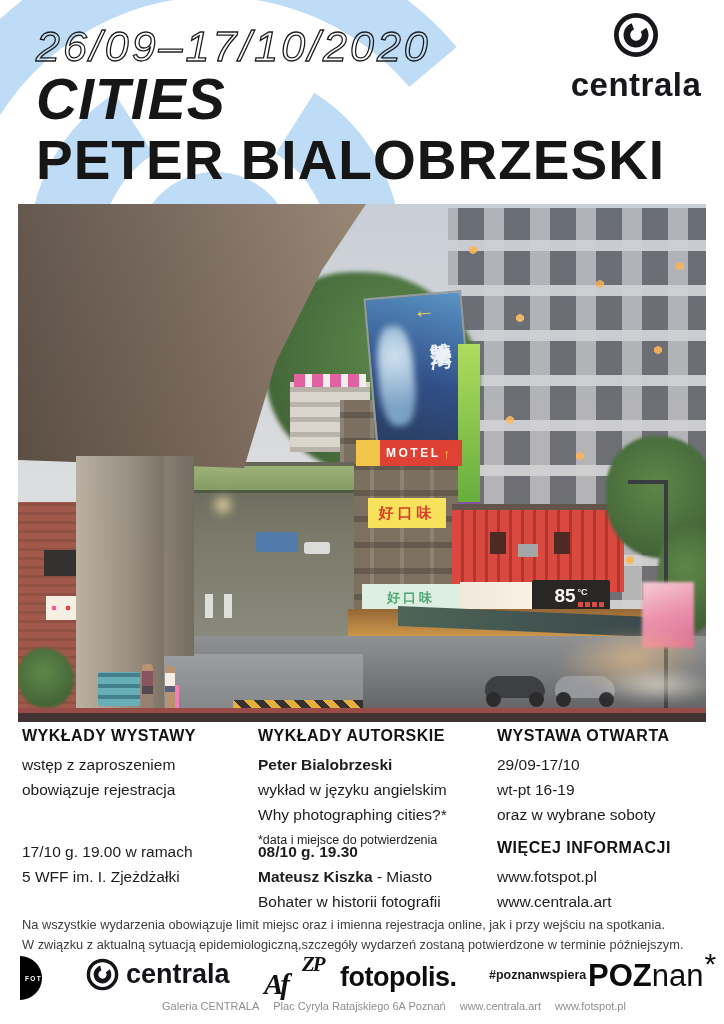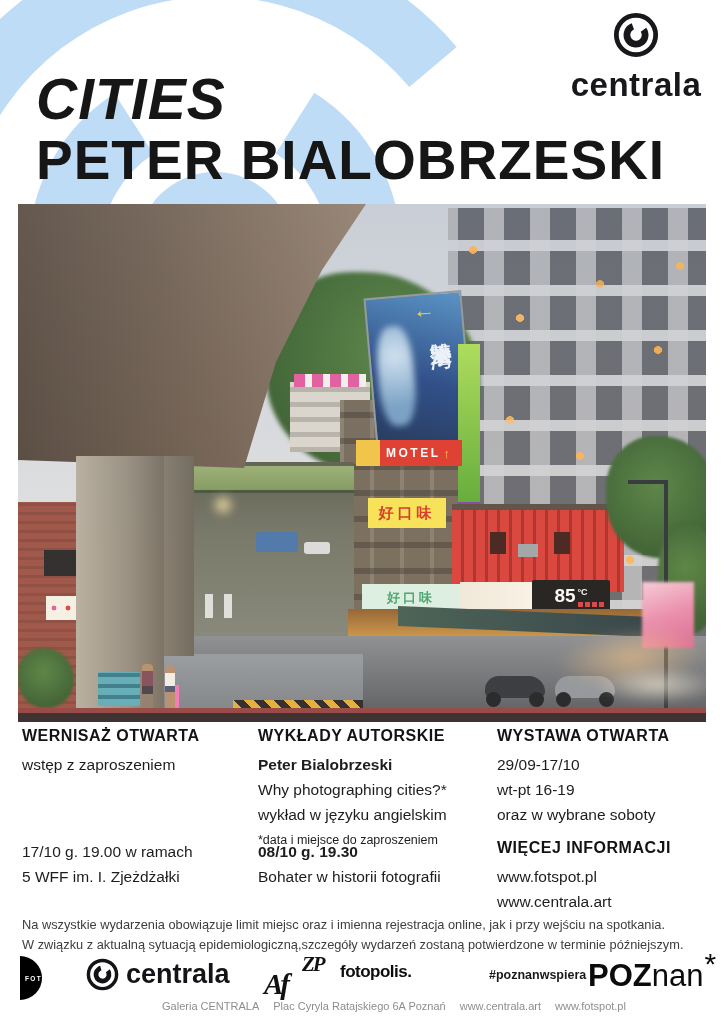--- a/index.html
+++ b/index.html
@@ -39,39 +39,40 @@
   .fotspot-box{left:18px;top:2px;width:46px;height:44px;}
   .half-disc{position:absolute;left:2px;top:0;width:22px;height:44px;background:#000;border-radius:0 22px 22px 0;}
   .fotspot-txt{position:absolute;left:7px;top:19px;font-size:6.5px;letter-spacing:1.4px;font-weight:700;
                color:#fff;mix-blend-mode:difference;white-space:nowrap;}
   .brand-bottom{left:86px;top:4px;display:flex;align-items:center;gap:7px;}
   .brand-bottom .word{font-size:27px;font-weight:700;color:#141418;}
   .zpaf{left:254px;top:0;width:40px;height:46px;font-family:"Liberation Serif",serif;
         font-style:italic;font-weight:700;color:#111;line-height:1;}
   .zpaf .t{position:absolute;left:4px;top:0;font-size:21px;letter-spacing:-2px;margin-left:44px;}
   .zpaf .bm{position:absolute;left:10px;top:16px;font-size:29px;letter-spacing:-3px;}
-  .fotopolis{left:340px;top:8px;font-size:17px;font-weight:700;letter-spacing:-.5px;color:#0d0d0d;}
+  .fotopolis{left:340px;top:8px;font-size:27px;font-weight:700;letter-spacing:-.5px;color:#0d0d0d;}
   .hashtag{left:489px;top:14px;font-size:12.5px;font-weight:700;color:#1a1a1a;}
   .poznan{left:588px;top:4px;font-size:31px;color:#0b0b0b;white-space:nowrap;}
   .poznan .pz{font-weight:700;}
   .poznan .star{position:relative;top:-12px;font-size:30px;font-weight:400;margin-left:1px;}
   .footer{position:absolute;left:0;top:1000px;width:724px;z-index:4;display:flex;justify-content:center;
           gap:14px;font-size:11px;color:#8e8e8e;padding-left:32px;}
 </style>
 </head>
 <body>
 
 <div class="poster">
 
   <svg class="bg-rings" width="724" height="204" viewBox="0 0 724 204">
     <circle cx="215" cy="250" r="78" fill="#bedcf6"></circle>
     <circle cx="215" cy="250" r="150" fill="none" stroke="#bedcf6" stroke-width="72" stroke-dasharray="621 170"></circle>
     <path d="M -70 250 A 285 285 0 0 1 433 67" fill="none" stroke="#bedcf6" stroke-width="62"></path>
   </svg>
 
+  <div class="date">26/09–17/10/2020</div>
   <div class="title-cities">CITIES</div>
   <div class="title-name">PETER BIALOBRZESKI</div>
 
   <div class="brand-top">
     <svg width="46" height="46" viewBox="0 0 48 48">
       <circle cx="24" cy="24" r="20.5" fill="none" stroke="#17171c" stroke-width="5"></circle>
       <circle cx="24" cy="24" r="9.5" fill="none" stroke="#17171c" stroke-width="7" stroke-dasharray="47 13" transform="rotate(-35 24 24)"></circle>
     </svg>
     <span class="word">centrala</span>
   </div>
@@ -236,46 +237,48 @@
     <div style="left:215px;top:496px;width:130px;height:9px;
       background:repeating-linear-gradient(45deg,#e2aa2e 0 7px,#1d1d1d 7px 14px);"></div>
     <div style="left:0;top:504px;width:688px;height:14px;
       background:linear-gradient(180deg,#8e3a3a 0 35%,#2a1e20 35%);"></div>
 
     <div style="left:0;top:0;width:688px;height:518px;
       background:linear-gradient(180deg,rgba(200,210,225,.10),rgba(255,228,196,.10) 70%);"></div>
   </div>
 
   <div class="cell" style="left:22px;top:727px">
-    <h3>WERNISAŻ OTWARTA</h3>
+    <h3>WYKŁADY WYSTAWY</h3>
     <div class="ln">wstęp z zaproszeniem</div>
+    <div class="ln">obowiązuje rejestracja</div>
   </div>
 
   <div class="cell" style="left:258px;top:727px">
     <h3>WYKŁADY AUTORSKIE</h3>
     <div class="ln b">Peter Bialobrzeski</div>
+    <div class="ln">wykład w języku angielskim</div>
     <div class="ln">Why photographing cities?*</div>
-    <div class="ln">wykład w języku angielskim</div>
-    <div class="fn">*data i miejsce do zaproszeniem</div>
+    <div class="fn">*data i miejsce do potwierdzenia</div>
   </div>
 
   <div class="cell" style="left:497px;top:727px">
     <h3>WYSTAWA OTWARTA</h3>
     <div class="ln">29/09-17/10</div>
     <div class="ln">wt-pt 16-19</div>
     <div class="ln">oraz w wybrane soboty</div>
   </div>
 
   <div class="cell" style="left:22px;top:839px">
     <div class="ln">17/10 g. 19.00 w ramach</div>
     <div class="ln">5 WFF im. I. Zjeżdżałki</div>
   </div>
 
   <div class="cell" style="left:258px;top:839px">
     <div class="ln b">08/10 g. 19.30</div>
+    <div class="ln"><span class="b">Mateusz Kiszka</span><span> - Miasto</span></div>
     <div class="ln">Bohater w historii fotografii</div>
   </div>
 
   <div class="cell" style="left:497px;top:839px">
     <h3>WIĘCEJ INFORMACJI</h3>
     <div class="ln">www.fotspot.pl</div>
     <div class="ln">www.centrala.art</div>
   </div>
 
   <div class="notice">

